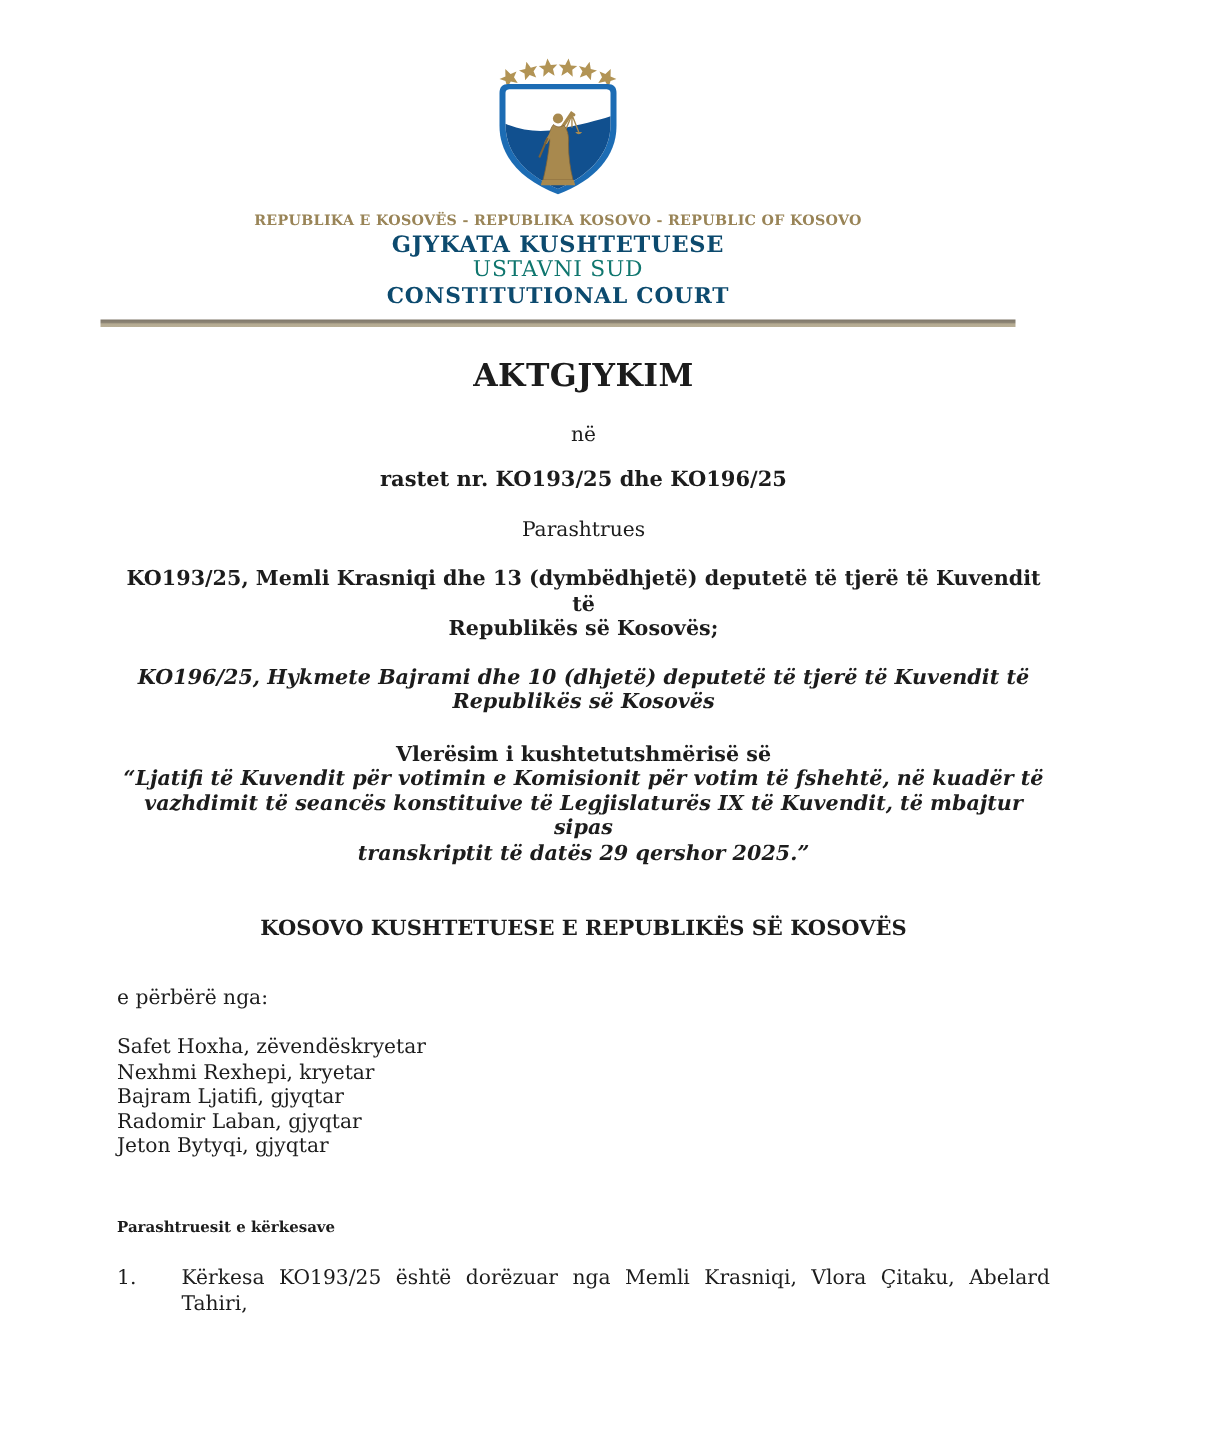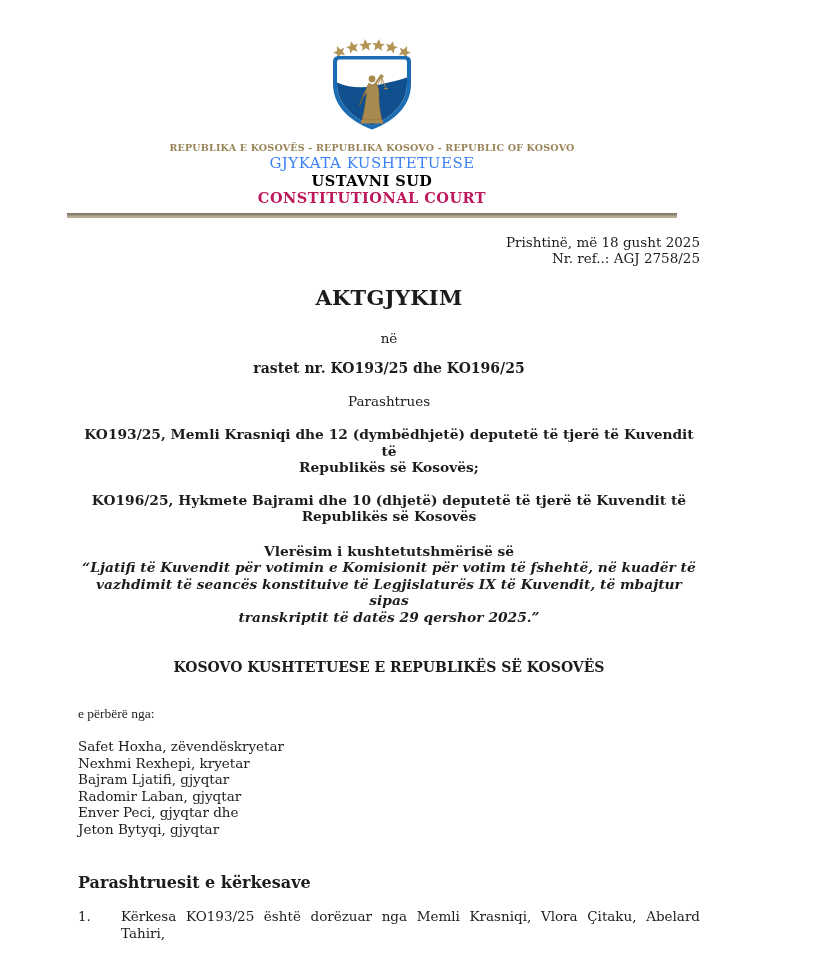--- a/index.html
+++ b/index.html
@@ -5,43 +5,43 @@
   html,body { margin:0; padding:0; background:#ffffff; }
   .page {
     position:relative; width:814px; height:958px; background:#ffffff;
     overflow:hidden; font-family:"DejaVu Serif","Liberation Serif",serif;
     color:#1c1c1c; font-size:13.5px;
   }
   
   .header { width:610px; margin-left:67px; padding-top:36px; text-align:center; }
   .emblem { display:block; margin:0 auto; }
   .rep-line  { margin-top:6px; font-size:9.5px; font-weight:bold; color:#998457; line-height:11px; letter-spacing:0.2px; }
-  .court-l1  { margin-top:2px; font-size:15px; font-weight:normal; color:#3b82f6; line-height:17px; letter-spacing:0.5px; }
-  .court-l2  { font-size:14.5px; font-weight:bold; color:#000000; line-height:17px; letter-spacing:0.5px; }
-  .court-l3  { font-size:14.5px; font-weight:bold; color:#be185d; line-height:17px; letter-spacing:0.5px; }
+  .court-l1  { margin-top:2px; font-size:15px; font-weight:bold; color:#0c4a6e; line-height:17px; letter-spacing:0.5px; }
+  .court-l2  { font-size:14.5px; font-weight:normal; color:#0f766e; line-height:17px; letter-spacing:0.5px; }
+  .court-l3  { font-size:14.5px; font-weight:bold; color:#0c4a6e; line-height:17px; letter-spacing:0.5px; }
   .rule { width:610px; height:5px; margin:7px 0 0 67px;
           background:linear-gradient(to bottom,#7e7668 0%,#8d8575 40%,#b5ab92 60%,#b9af97 100%); }
   
   .meta { width:633px; margin-left:67px; margin-top:16px; text-align:right; line-height:16px; }
   
   .body { width:622px; margin-left:78px; }
   .center { text-align:center; }
   .b { font-weight:bold; }
   .doc-title { margin-top:21px; text-align:center; font-size:21px; font-weight:bold; line-height:22px; letter-spacing:0.3px; }
   .in-word   { margin-top:22px; line-height:14px; }
   .cases     { margin-top:15px; font-size:14px; line-height:16px; }
   .applicant-label { margin-top:18px; line-height:14px; }
   .klines    { margin-top:18px; font-size:13.8px; line-height:16.5px; }
-  .klines2   { margin-top:16px; font-size:13.8px; line-height:16.5px; }
+  .klines2   { margin-top:16px; font-size:13.8px; line-height:16.5px;font-style:italic; }
   .subject   { margin-top:18px; font-size:13.8px; line-height:16.6px; }
   .subject .q { font-style:italic; }
   .court-heading { margin-top:34px; font-size:14px; line-height:16px; }
-  .compose   { margin-top:31px; line-height:15px;font-family:Liberation Serif, serif; }
+  .compose   { margin-top:31px; line-height:15px; }
   .judges    { margin-top:17px; line-height:16.4px; }
-  .sec-head  { margin-top:38px; font-size:16px; line-height:15px; }
+  .sec-head  { margin-top:38px; font-size:10px; line-height:15px; }
   .para      { margin-top:18px; display:flex; line-height:17px; }
   .pnum      { width:43px; flex:0 0 43px; }
   .ptext     { flex:1; }
   .jline     { text-align:justify; text-align-last:justify; }
 </style>
 </head>
 <body>
 
 <div class="page">
 
@@ -81,37 +81,33 @@
       </g>
     </svg>
     <div class="rep-line">REPUBLIKA E KOSOVËS - REPUBLIKA KOSOVO - REPUBLIC OF KOSOVO</div>
     <div class="court-l1">GJYKATA KUSHTETUESE</div>
     <div class="court-l2">USTAVNI SUD</div>
     <div class="court-l3">CONSTITUTIONAL COURT</div>
   </div>
 
   <div class="rule"></div>
 
-  <div class="meta">
-    <div>Prishtinë, më 18 gusht 2025</div>
-    <div>Nr. ref..: AGJ 2758/25</div>
-  </div>
 
   <div class="body">
 
     <div class="doc-title">AKTGJYKIM</div>
 
     <div class="in-word center">në</div>
 
     <div class="cases center b">rastet nr. KO193/25 dhe KO196/25</div>
 
     <div class="applicant-label center">Parashtrues</div>
 
     <div class="klines center b">
-      <div>KO193/25, Memli Krasniqi dhe 12 (dymbëdhjetë) deputetë të tjerë të Kuvendit të</div>
+      <div>KO193/25, Memli Krasniqi dhe 13 (dymbëdhjetë) deputetë të tjerë të Kuvendit të</div>
       <div>Republikës së Kosovës;</div>
     </div>
 
     <div class="klines2 center b">
       <div>KO196/25, Hykmete Bajrami dhe 10 (dhjetë) deputetë të tjerë të Kuvendit të</div>
       <div>Republikës së Kosovës</div>
     </div>
 
     <div class="subject center b">
       <div>Vlerësim i kushtetutshmërisë së</div>
@@ -122,21 +118,20 @@
 
     <div class="court-heading center b">KOSOVO KUSHTETUESE E REPUBLIKËS SË KOSOVËS</div>
 
     <div class="compose">e përbërë nga:</div>
 
     <div class="judges">
       <div>Safet Hoxha, zëvendëskryetar</div>
       <div>Nexhmi Rexhepi, kryetar</div>
       <div>Bajram Ljatifi, gjyqtar</div>
       <div>Radomir Laban, gjyqtar</div>
-      <div>Enver Peci, gjyqtar dhe</div>
       <div>Jeton Bytyqi, gjyqtar</div>
     </div>
 
     <div class="sec-head b">Parashtruesit e kërkesave</div>
 
     <div class="para">
       <div class="pnum">1.</div>
       <div class="ptext">
         <div class="jline">Kërkesa KO193/25 është dorëzuar nga Memli Krasniqi, Vlora Çitaku, Abelard Tahiri,</div>
 

